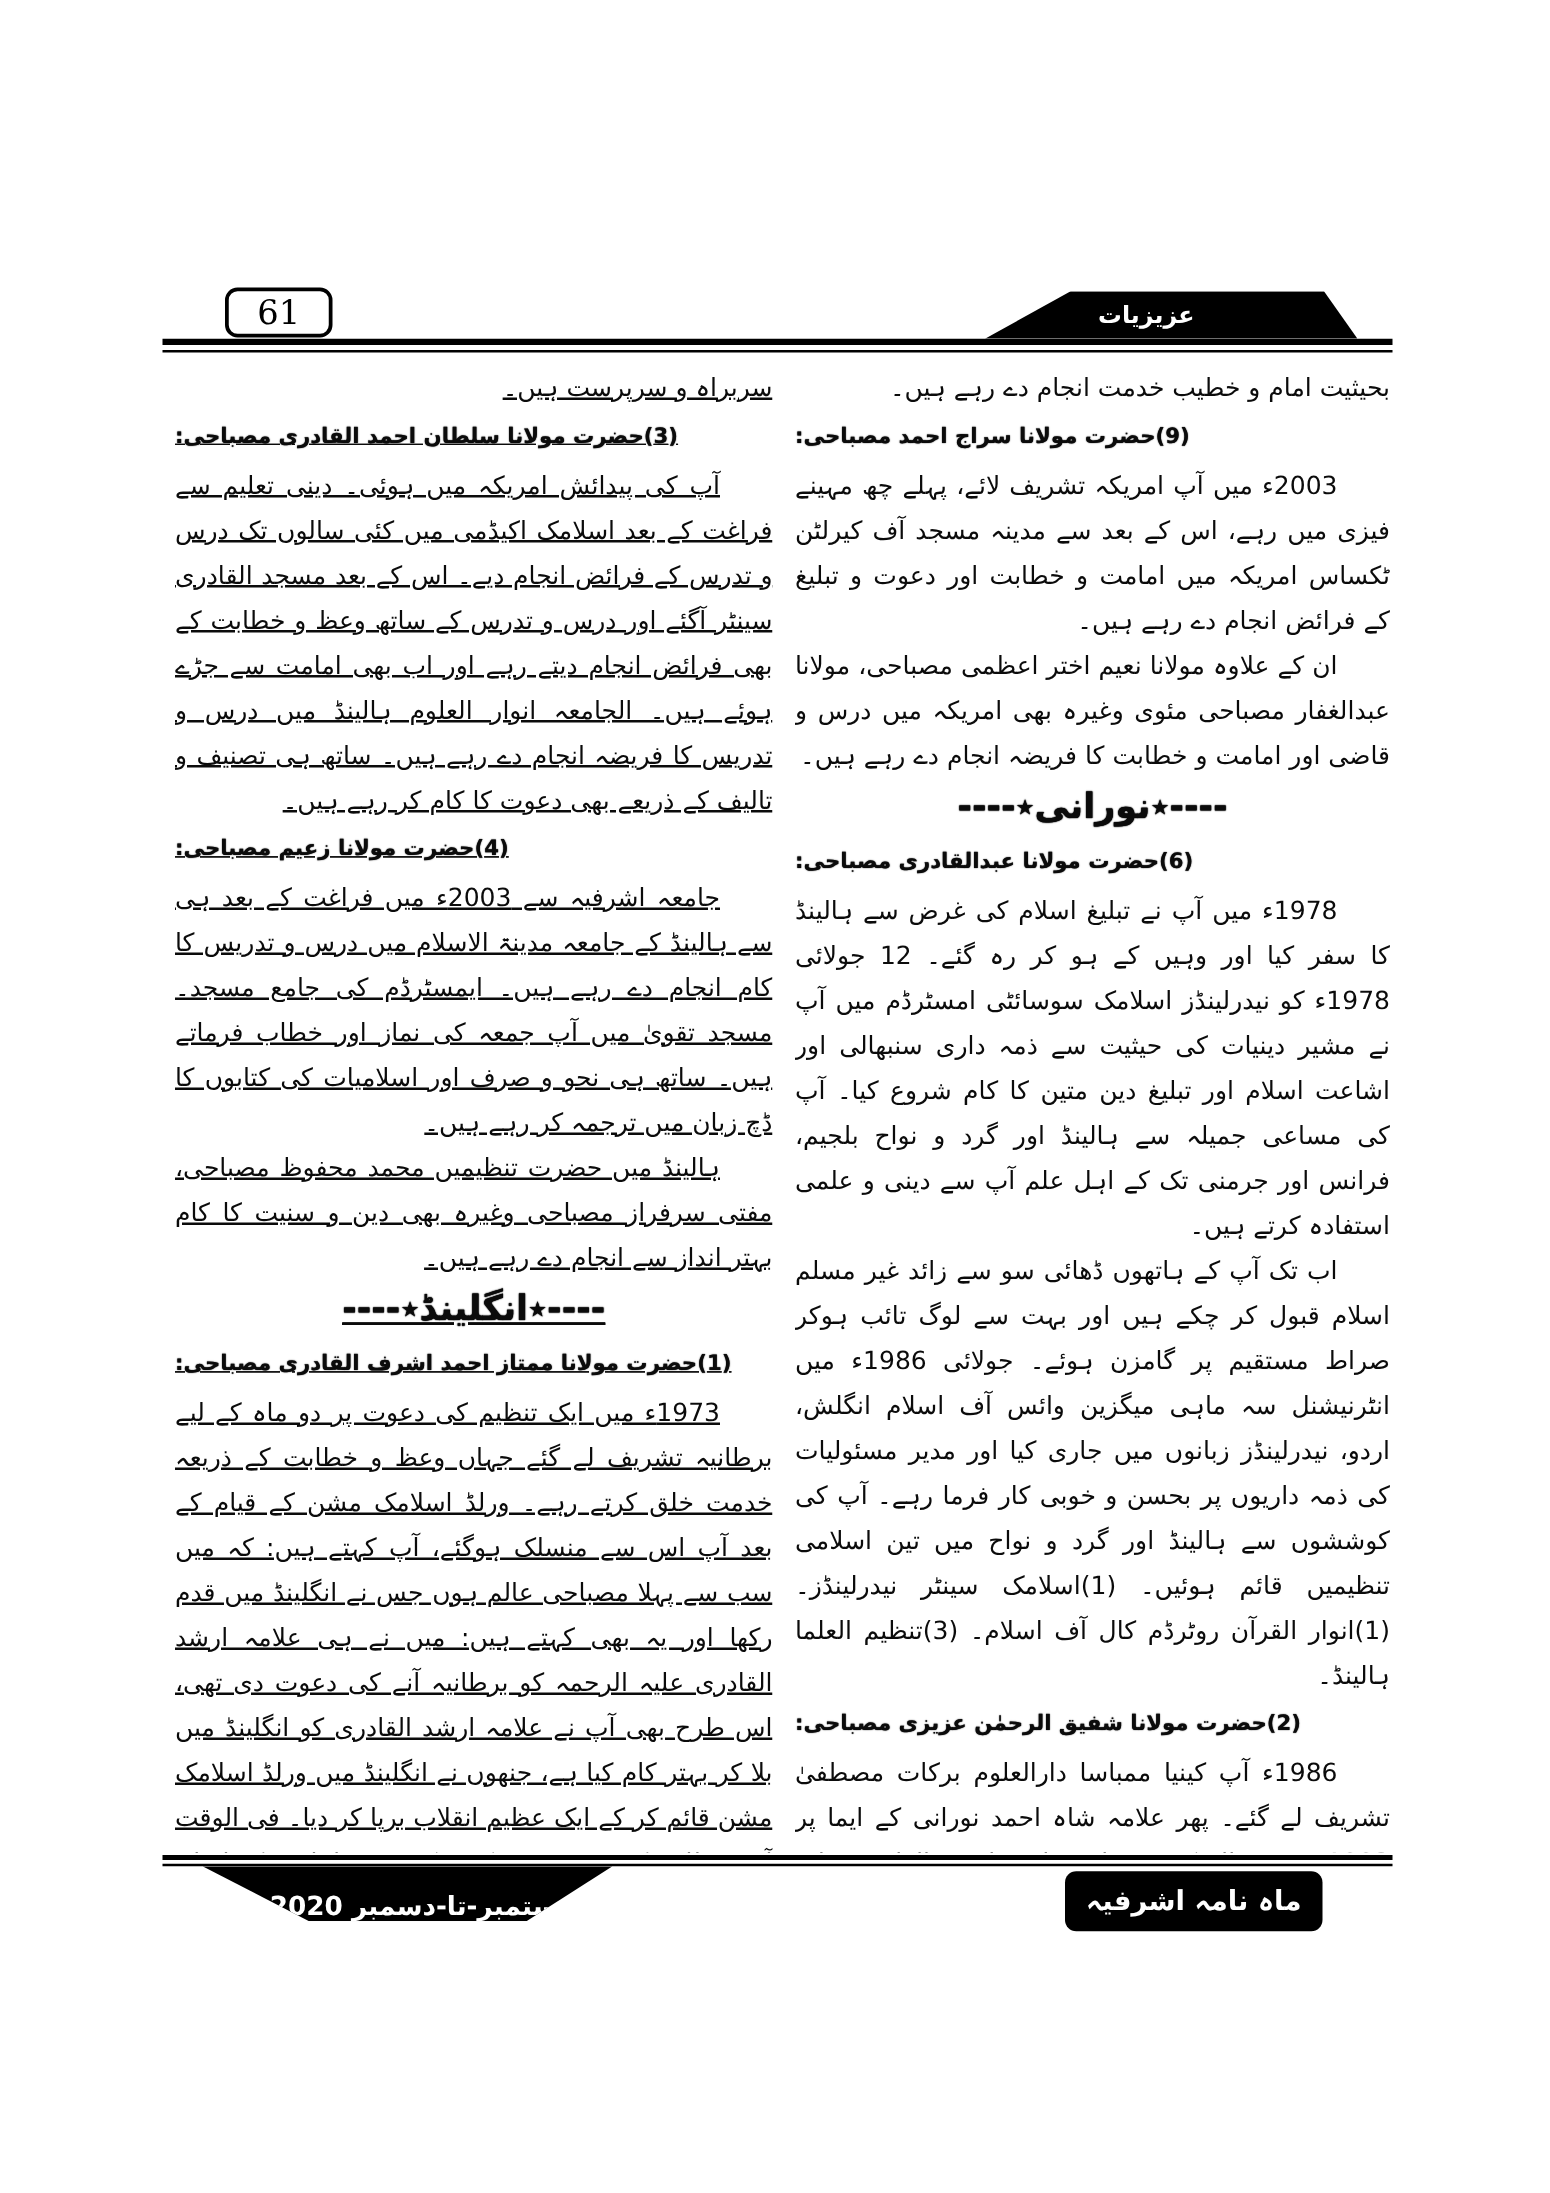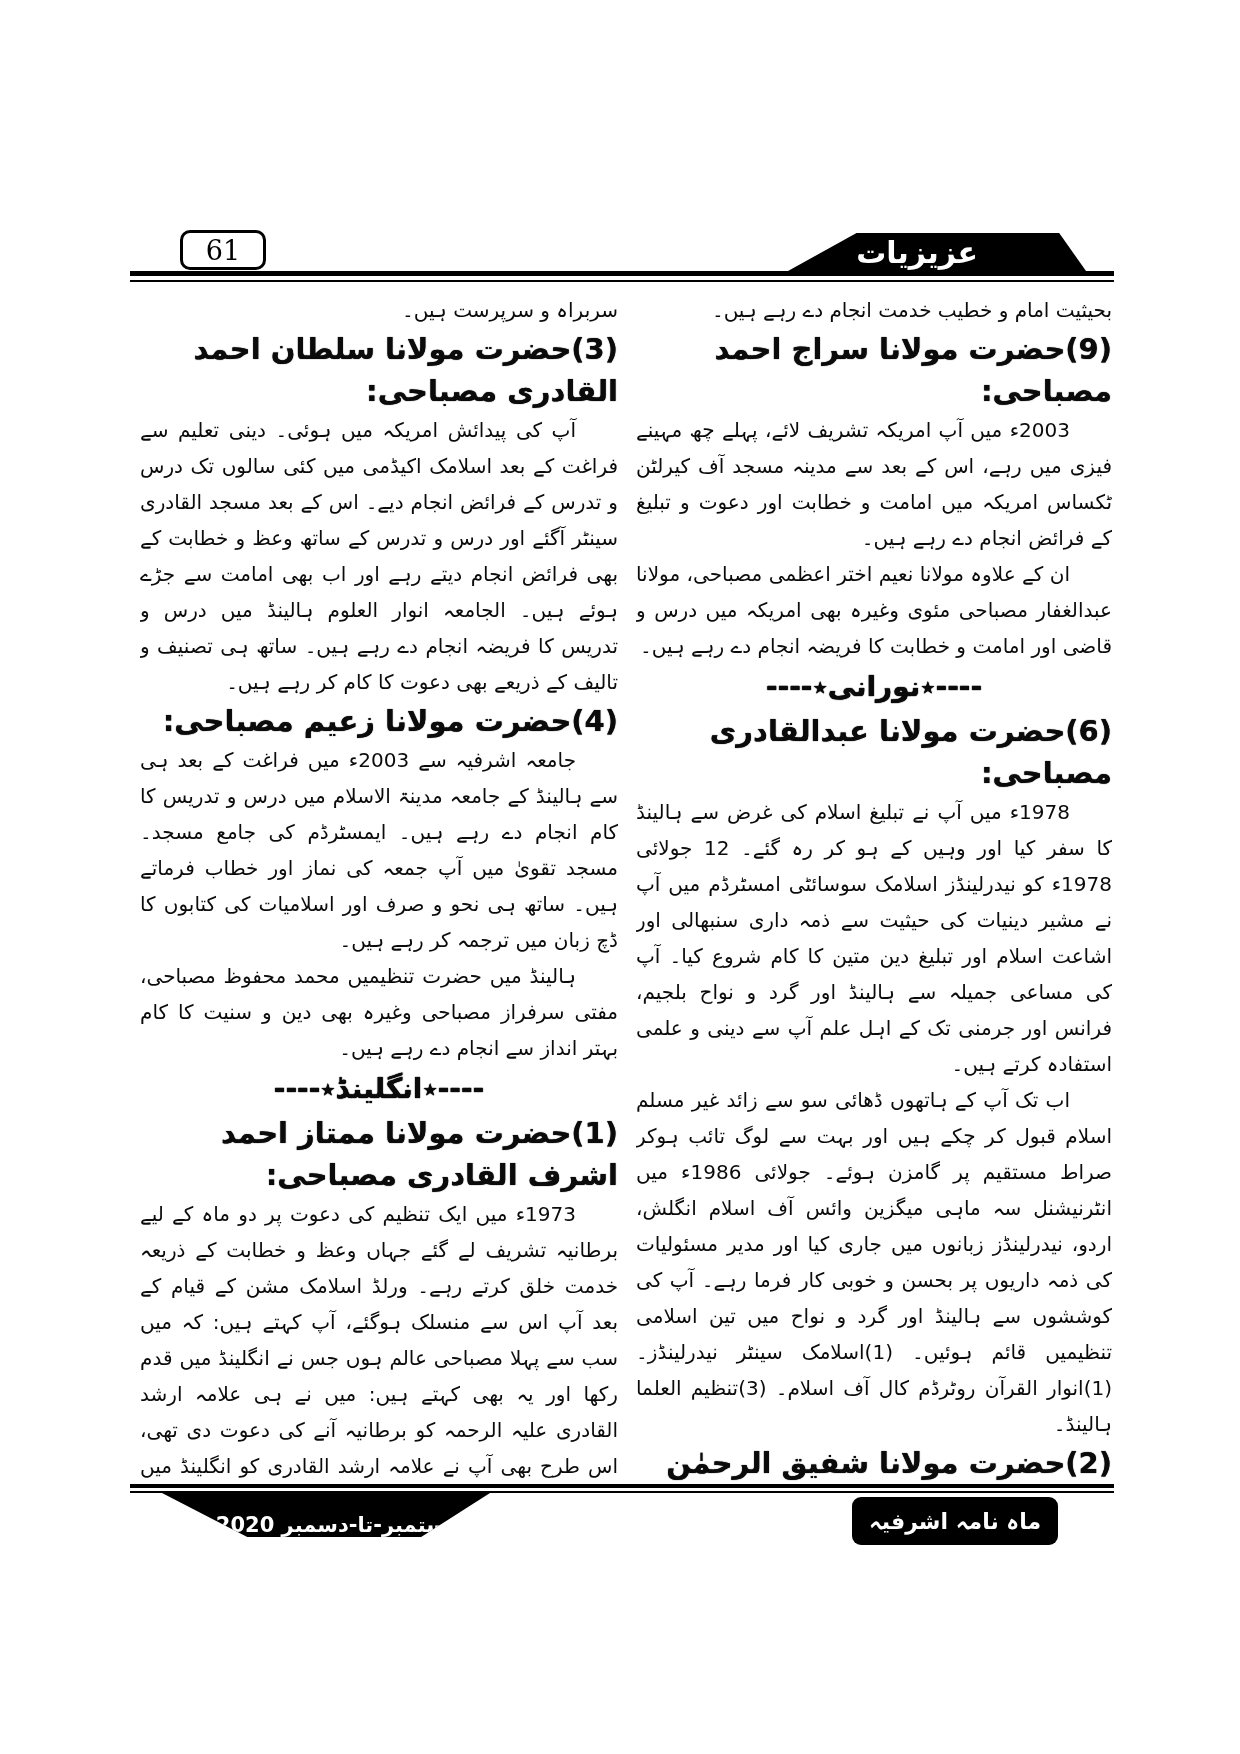--- a/index.html
+++ b/index.html
@@ -26,41 +26,41 @@
   }
   .header-banner {
     position:absolute; left:788px; top:233px; width:298px; height:38px;
     background:#000;
     -webkit-clip-path:polygon(23% 0, 91% 0, 100% 100%, 0 100%);
     clip-path:polygon(23% 0, 91% 0, 100% 100%, 0 100%);
     display:flex; align-items:center; justify-content:center;
     z-index:2;
   }
   .header-banner span {
-    color:#fff; font-size:30px; font-weight:bold;
+    color:#fff; font-size:19px; font-weight:bold;
     padding-right:40px; letter-spacing:1px;
   }
   .rule { position:absolute; background:#000; }
   .header-rule-thick { left:130px; top:271px; width:984px; height:5px; }
   .header-rule-thin  { left:130px; top:280px; width:984px; height:2px; }
   
   .col {
     position:absolute; top:292px; height:1190px;
     overflow:hidden;
     text-align:justify;
     font-size:20px; line-height:36px;
   }
-  .col-left  { left:140px; width:478px; }
+  .col-left  { left:140px; width:478px;text-decoration:underline; }
   .col-right { left:636px; width:476px; }
   .col p, .col h2, .col h3 { margin:0; }
   .cont { text-align:right; }
   .para { text-indent:42px; }
   .heading {
-    font-size:29px; line-height:42px; font-weight:bold;
-    text-align:right;
+    font-size:17px; line-height:42px; font-weight:bold;
+    text-align:left;
     text-shadow:0 0 1px #000;
   }
   .section {
     font-size:28px; line-height:46px; font-weight:bold;
     text-align:center;
     text-shadow:0 0 1px #000, 0 0 1px #000;
     letter-spacing:1px;
   }
   
   .footer-rule-thick { left:130px; top:1484px; width:984px; height:4px; }

